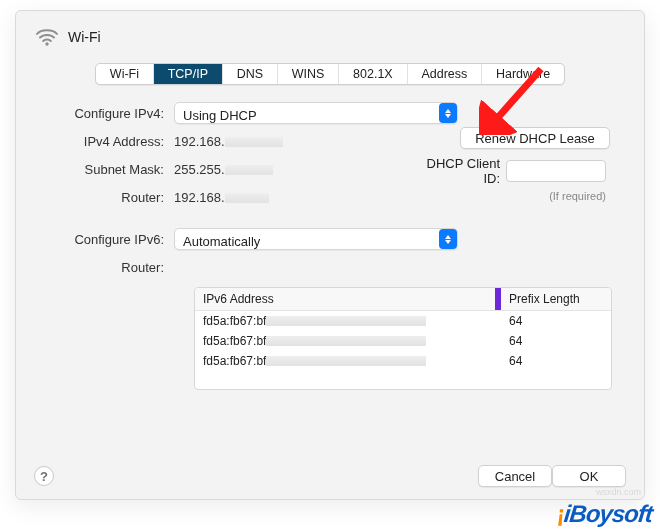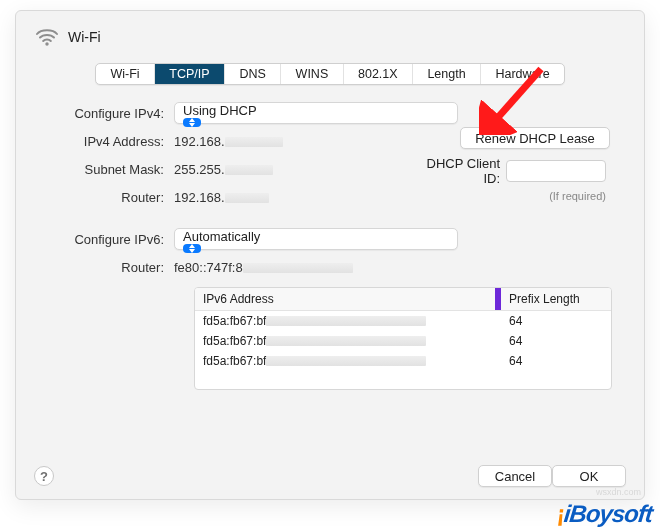--- a/index.html
+++ b/index.html
@@ -49,28 +49,27 @@
   }
   .segmented .tab:last-child { border-right: none; }
   .segmented .tab.active { background: #0c4a6e; color: #fff; }
 
   .form { position: relative; }
   .row { display: flex; align-items: center; min-height: 28px; }
   .lbl { width: 138px; text-align: right; padding-right: 10px; color: #333; }
   .val { color: #333; }
 
   .mac-select {
-    display: flex; align-items: flex-start; justify-content: space-between;
+    display: flex; align-items: flex-end; justify-content: space-between;
     width: 284px; height: 22px;
     background: #ffffff;
     border: 1px solid #d6d6d6;
     border-radius: 5px;
     padding: 0 0 0 8px;
     box-shadow: 0 1px 1px rgba(0,0,0,0.05);
-    flex-direction: column;
   }
   .mac-select .knob {
     width: 18px; height: 20px;
     background: #0a7aff;
     border-radius: 4px;
     display: flex; flex-direction: column; align-items: center; justify-content: center;
     gap: 1px;
   }
   .mac-select .knob::before,
   .mac-select .knob::after {
@@ -188,21 +187,21 @@
     </span>
     <span class="title">Wi-Fi</span>
   </div>
 
   <div class="segmented">
     <div class="tab">Wi-Fi</div>
     <div class="tab active">TCP/IP</div>
     <div class="tab">DNS</div>
     <div class="tab">WINS</div>
     <div class="tab">802.1X</div>
-    <div class="tab">Length</div>
+    <div class="tab">Address</div>
     <div class="tab">Hardware</div>
   </div>
 
   <div class="form">
 
     <div class="row">
       <div class="lbl">Configure IPv4:</div>
       <div class="mac-select">
         <span>Using DHCP</span>
         <span class="knob"></span>
@@ -241,23 +240,20 @@
 
     <div class="row">
       <div class="lbl">Configure IPv6:</div>
       <div class="mac-select">
         <span>Automatically</span>
         <span class="knob"></span>
       </div>
     </div>
     <div class="row">
       <div class="lbl">Router:</div>
-      <div class="val">
-        <span>fe80::747f:8</span><span class="redact" style="width:110px"></span>
-      </div>
     </div>
 
     <div class="ipv6-table">
       <div class="thead">
         <div>IPv6 Address</div>
         <div>Prefix Length</div>
       </div>
       <div class="tbody">
         <div class="trow">
           <div><span>fd5a:fb67:bf</span><span class="redact" style="width:160px"></span></div>

